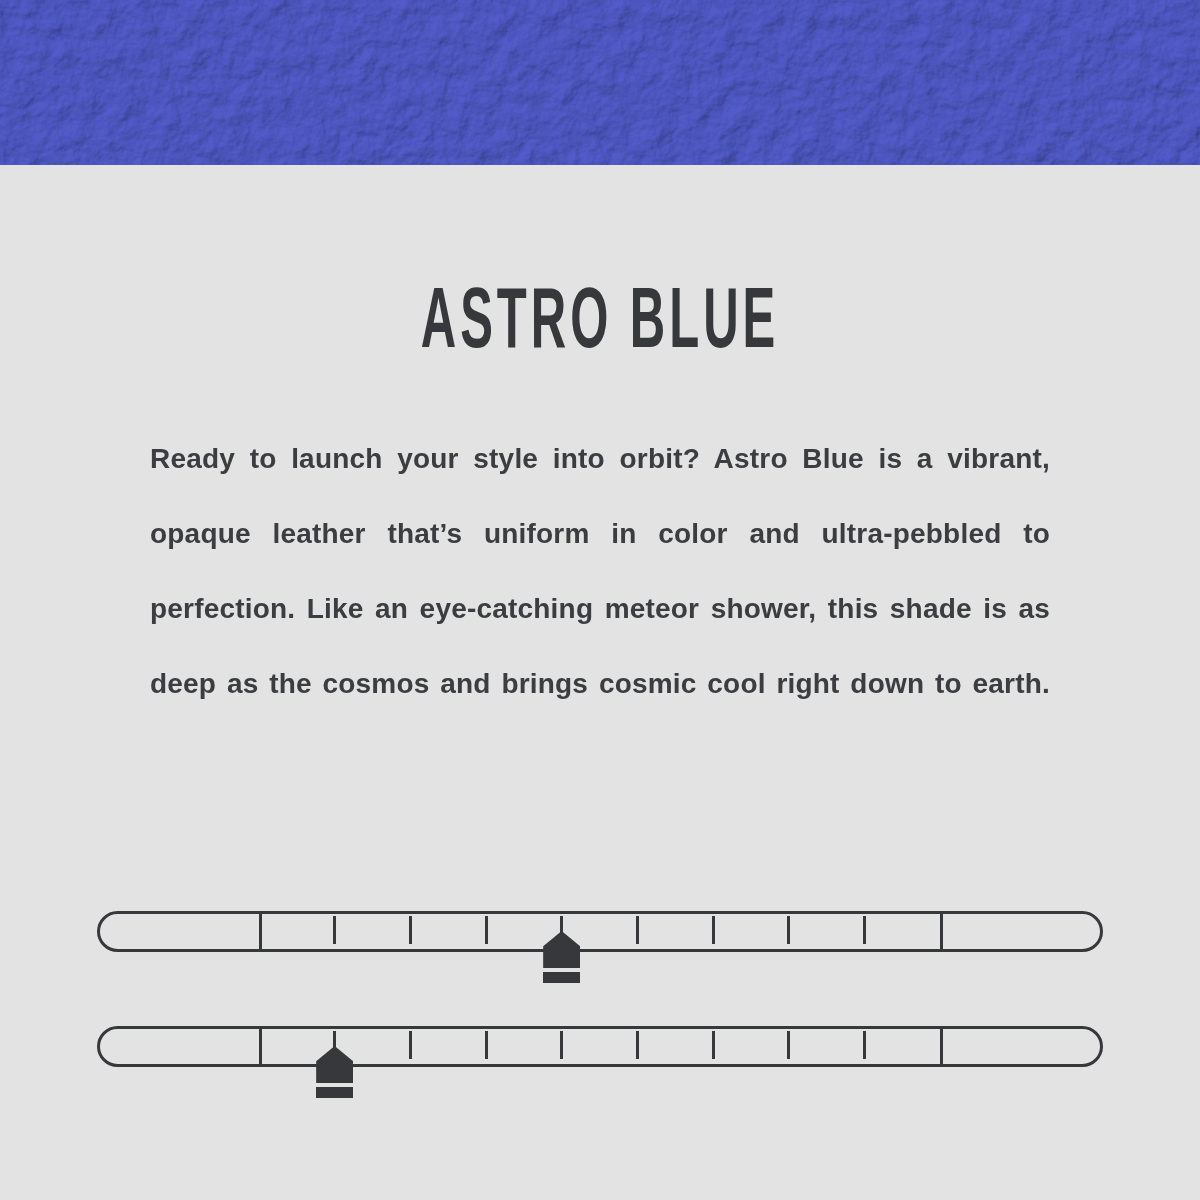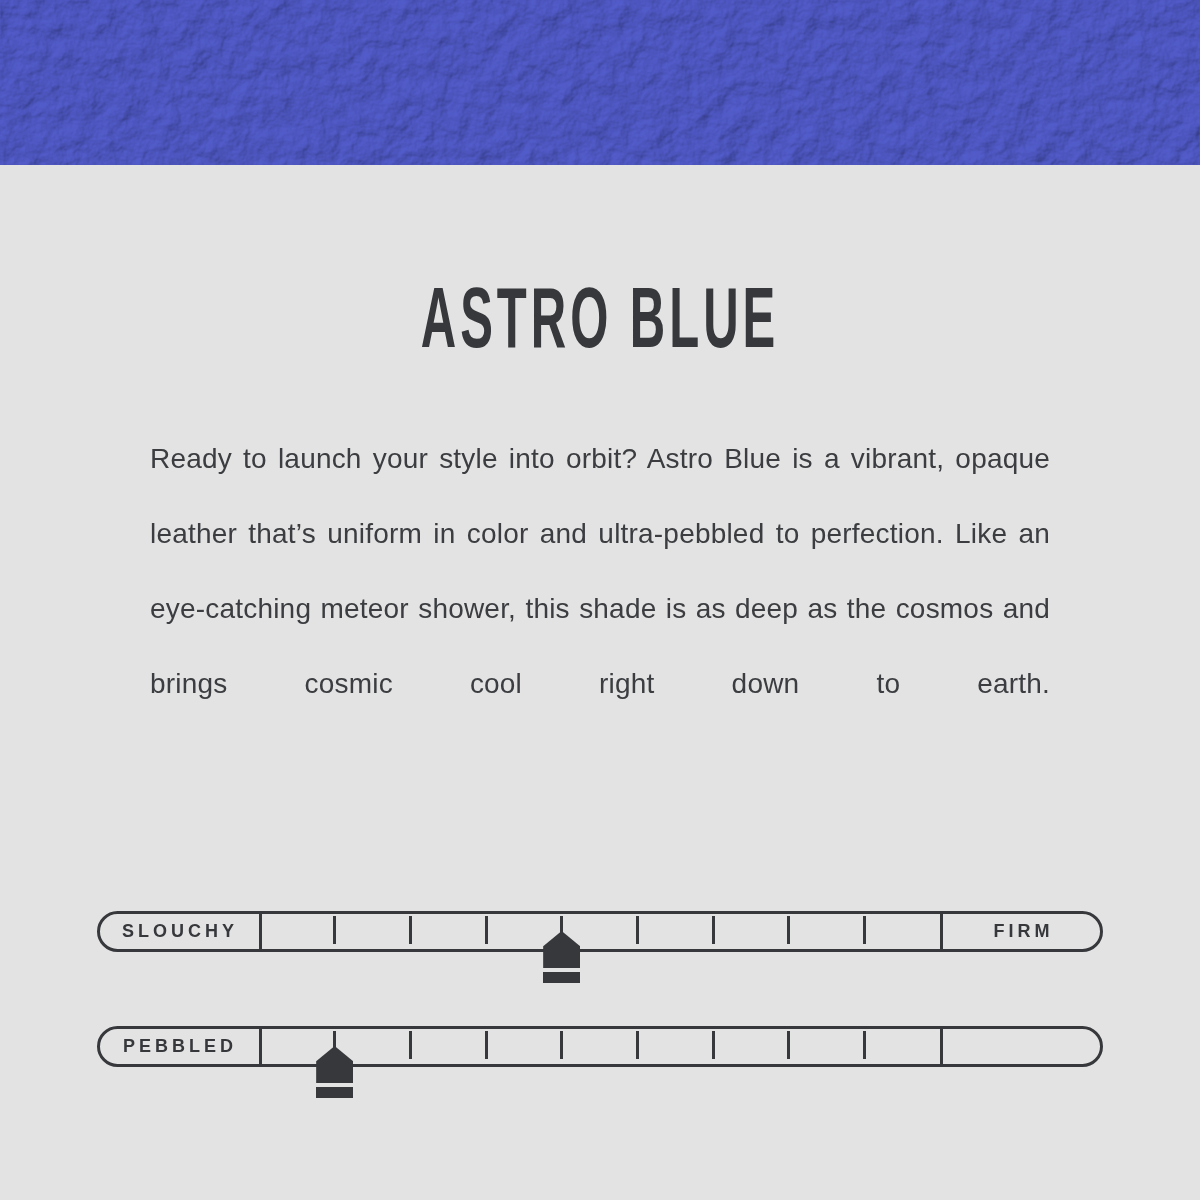--- a/index.html
+++ b/index.html
@@ -39,20 +39,21 @@
   
   .desc {
     position:absolute; top:421px; left:150px;
     width:900px;
     font-size:28px;
     line-height:75px;
     letter-spacing:0.2px;
     text-align:justify;
     text-align-last:justify;
     color:#3b3d40;
+    font-weight:bold;
   }
 
   
   .scale { position:absolute; left:97px; width:1006px; height:41px; }
   .scale-1 { top:911px; }
   .scale-2 { top:1026px; }
 
   .pill {
     position:absolute; inset:0;
     border:3px solid var(--ink, #36383b);
@@ -113,39 +114,36 @@
 </div>
 
 <h1 class="title">ASTRO BLUE</h1>
 
 <p class="desc">Ready to launch your style into orbit? Astro Blue is a vibrant, opaque leather that’s uniform in color and ultra-pebbled to perfection. Like an eye-catching meteor shower, this shade is as deep as the cosmos and brings cosmic cool right down to earth.</p>
 
 <div class="scale scale-1">
   <div class="pill"></div>
   <div class="divider div-left"></div>
   <div class="divider div-right"></div>
-  <span class="scale-label lbl-left">SLOUCHY</span>
-  <span class="scale-label lbl-right">FIRM</span>
   <div class="marker-head" style="left: 446.167px;"></div>
   <div class="marker-bar" style="left: 446.167px;"></div>
 <div class="tick" style="left: 236.167px;"></div>
     <div class="tick" style="left: 311.833px;"></div>
     <div class="tick" style="left: 387.5px;"></div>
     <div class="tick" style="left: 463.167px;"></div>
     <div class="tick" style="left: 538.833px;"></div>
     <div class="tick" style="left: 614.5px;"></div>
     <div class="tick" style="left: 690.167px;"></div>
     <div class="tick" style="left: 765.833px;"></div>
   </div>
 
 <div class="scale scale-2">
   <div class="pill"></div>
   <div class="divider div-left"></div>
   <div class="divider div-right"></div>
-  <span class="scale-label lbl-left">PEBBLED</span>
   <div class="marker-head" style="left: 219.167px;"></div>
   <div class="marker-bar" style="left: 219.167px;"></div>
 <div class="tick" style="left: 236.167px;"></div>
     <div class="tick" style="left: 311.833px;"></div>
     <div class="tick" style="left: 387.5px;"></div>
     <div class="tick" style="left: 463.167px;"></div>
     <div class="tick" style="left: 538.833px;"></div>
     <div class="tick" style="left: 614.5px;"></div>
     <div class="tick" style="left: 690.167px;"></div>
     <div class="tick" style="left: 765.833px;"></div>

